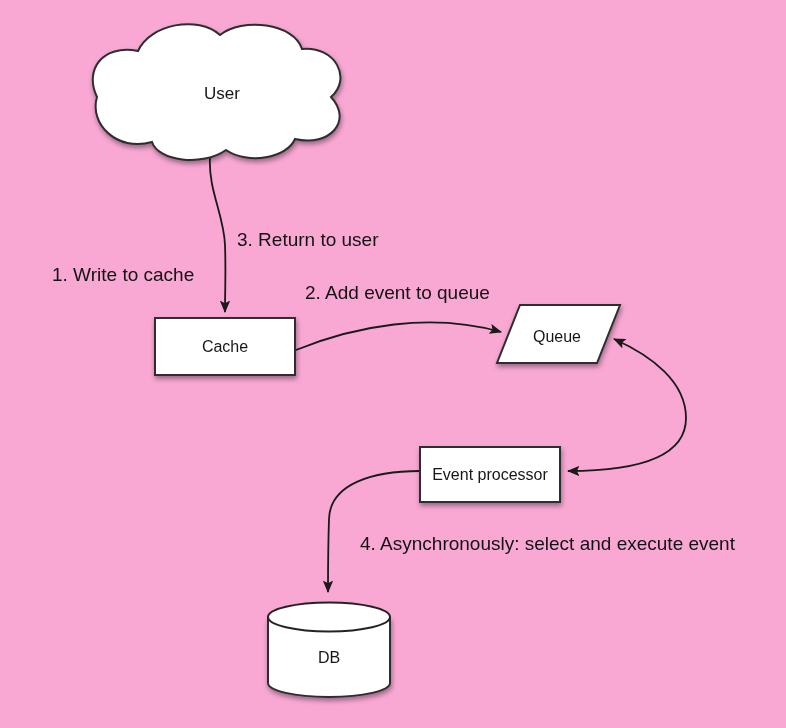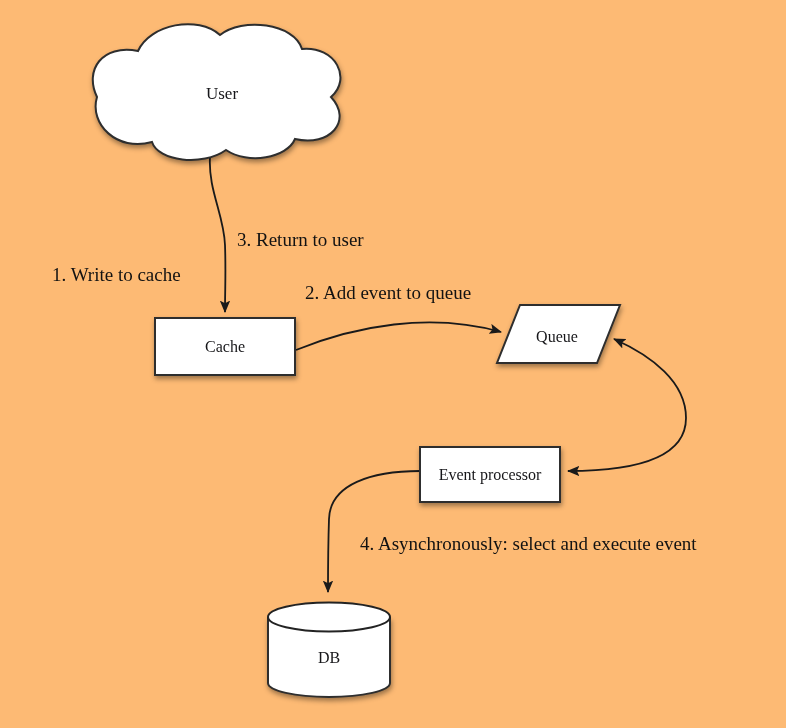--- a/index.html
+++ b/index.html
@@ -4,22 +4,22 @@
 <style>
   html, body {
     margin: 0;
     padding: 0;
     background: #ffffff;
   }
   .canvas {
     position: relative;
     width: 786px;
     height: 728px;
-    background: #fdba74;
-    font-family: Liberation Serif, serif;
+    background: #f9a8d4;
+    font-family: Liberation Sans, sans-serif;
   }
   svg { display: block; }
   .shape {
     fill: #ffffff;
     stroke: #2e2e2e;
     stroke-width: 2;
     filter: drop-shadow(1px 3px 2.5px rgba(0,0,0,0.38));
   }
   .shape-thin {
     fill: #ffffff;

